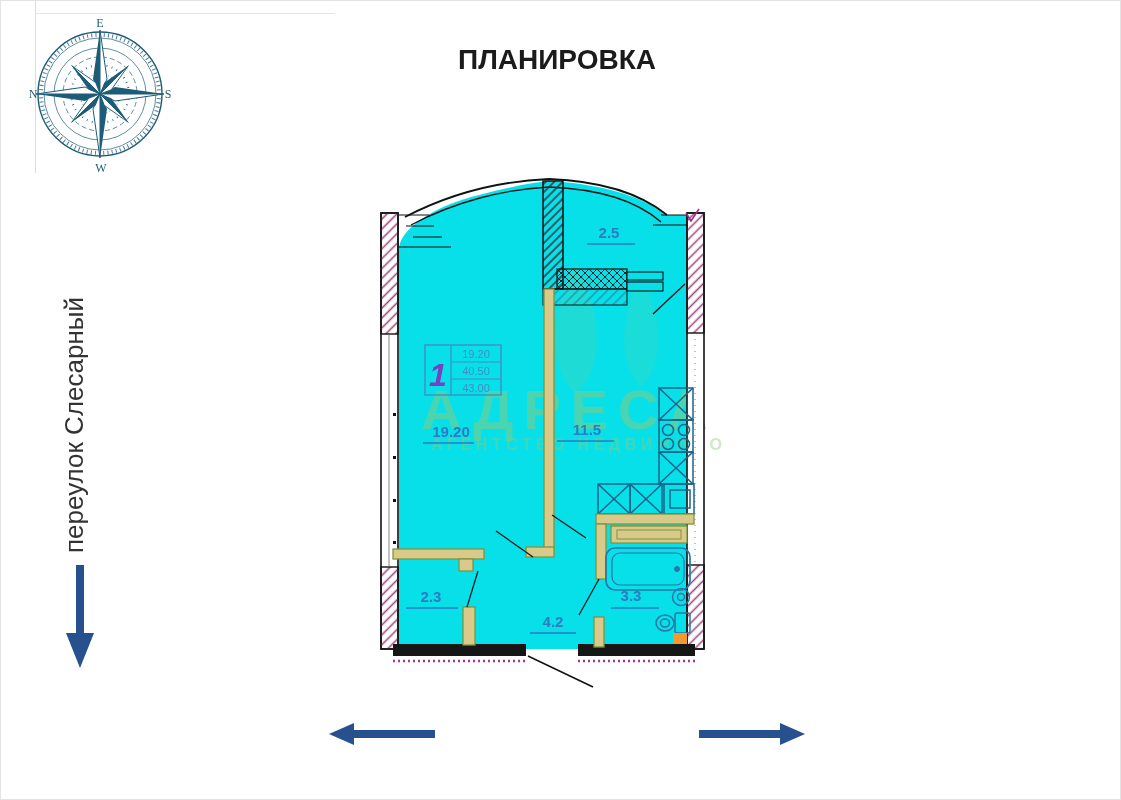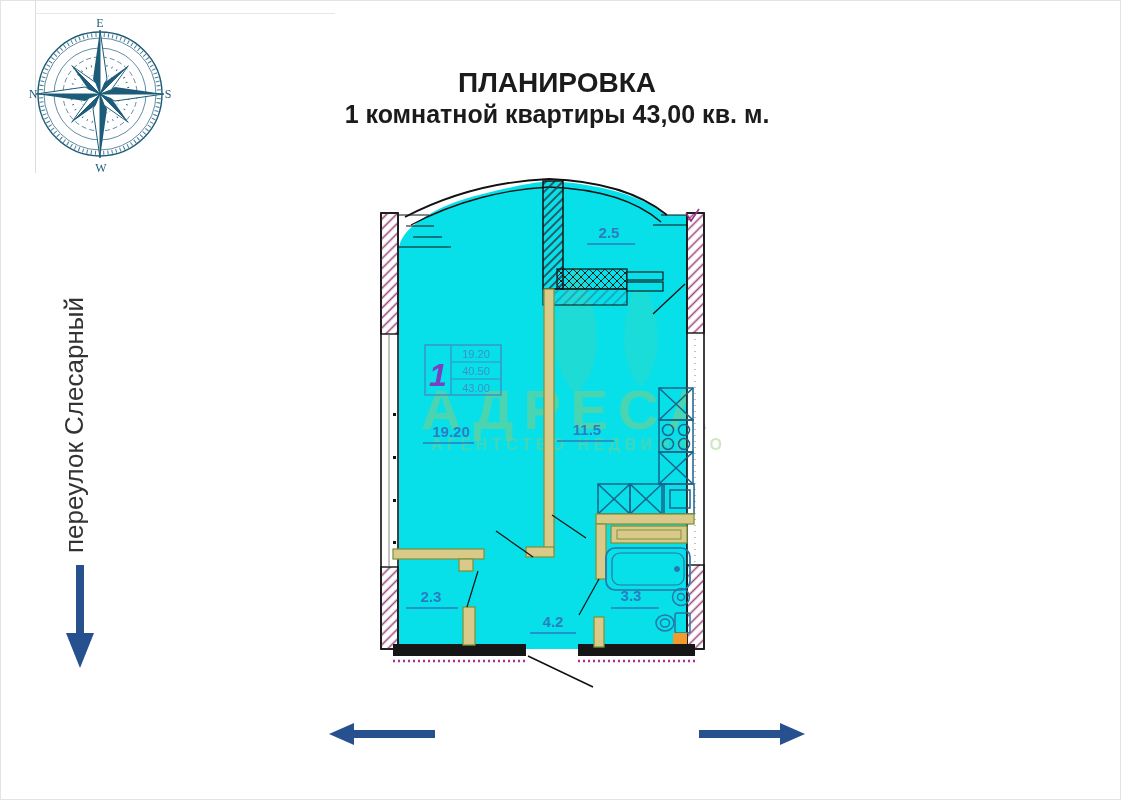--- a/index.html
+++ b/index.html
@@ -1,20 +1,20 @@
 <!DOCTYPE html>
 <html><head>
 <meta charset="utf-8">
 <style>
   html,body{margin:0;padding:0;background:#ffffff;}
   .page{position:relative;width:1121px;height:800px;background:#fff;overflow:hidden;
         font-family:"Liberation Sans", sans-serif;border:1px solid #e3e3e3;box-sizing:border-box;}
   .corner-v{position:absolute;left:34px;top:0;width:1px;height:172px;background:#dcdcdc;}
   .corner-h{position:absolute;left:34px;top:12px;width:300px;height:1px;background:#e7e7e7;}
-  .title-block{position:absolute;left:256px;top:44px;width:600px;text-align:center;color:#1b1b1b;margin-top:23px;}
+  .title-block{position:absolute;left:256px;top:44px;width:600px;text-align:center;color:#1b1b1b;}
   .title-line1{font-size:28px;font-weight:700;letter-spacing:0px;line-height:1.1;}
   .title-line2{font-size:25px;font-weight:700;line-height:1.25;}
   .street-left{position:absolute;left:52px;top:282px;height:285px;width:42px;
                display:flex;align-items:center;justify-content:center;}
   .street-left span{writing-mode:vertical-rl;transform:rotate(180deg);font-size:26px;color:#333;white-space:nowrap;}
   .street-bottom-text{position:absolute;left:436px;top:715px;width:260px;text-align:center;
                font-size:27px;color:#2e2e2e;}
   .abs{position:absolute;}
   svg text{font-family:"Liberation Sans", sans-serif;}
   .compass-letter{font-family:"Liberation Serif", serif;font-size:12px;fill:#1d5c78;}
@@ -57,21 +57,20 @@
       </g>
     </g>
     <text class="compass-letter" x="73" y="10" text-anchor="middle">E</text>
     <text class="compass-letter" x="141" y="81" text-anchor="middle">S</text>
     <text class="compass-letter" x="74" y="155" text-anchor="middle">W</text>
     <text class="compass-letter" x="6" y="81" text-anchor="middle">N</text>
   </svg>
 
   <div class="title-block">
     <div class="title-line1">ПЛАНИРОВКА</div>
-    <div class="title-line2">1 комнатной квартиры 43,00 кв. м.</div>
   </div>
 
   <div class="street-left">
     <span>переулок Слесарный</span>
   </div>
   <svg class="abs" style="left:64px;top:564px;" width="30" height="105" viewBox="0 0 30 105">
     <rect x="11" y="0" width="8" height="72" fill="#27508f"></rect>
     <polygon points="1,68 29,68 15,103" fill="#27508f"></polygon>
   </svg>
 

